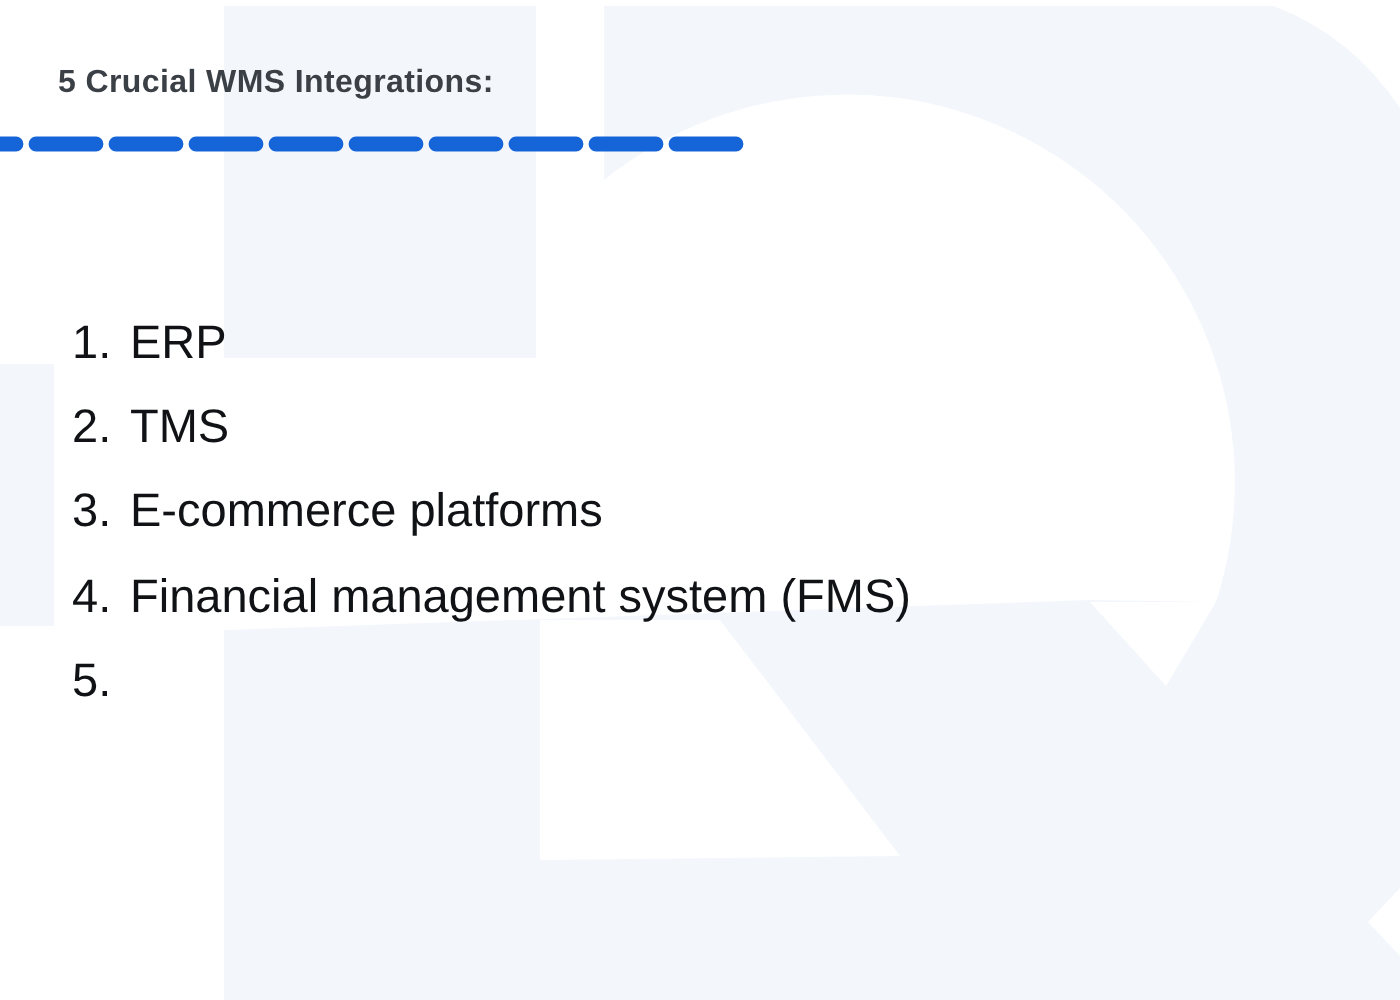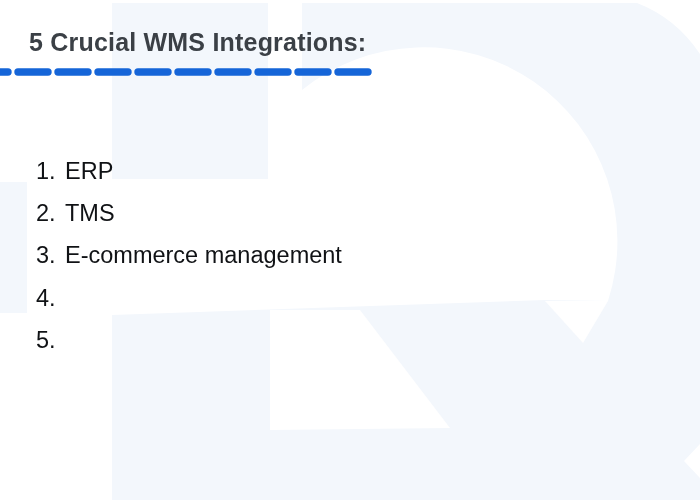--- a/index.html
+++ b/index.html
@@ -7,21 +7,21 @@
     width:700px;height:500px;position:relative;overflow:hidden;
     background:#ffffff;
     font-family:"Liberation Sans", sans-serif;
   }
   .canvas{position:absolute;inset:0;width:700px;height:500px;}
   svg.watermark{position:absolute;left:0;top:0;z-index:0;}
   .wm-piece{fill:var(--watermark-color,#f3f7fc);}
   .wm-gap{fill:#ffffff;}
   .page-title{
     position:absolute;left:29px;top:27px;z-index:2;
-    font-size:25px;line-height:30px;font-weight:600;
+    font-size:16px;line-height:30px;font-weight:600;
     color:var(--title-color,#3b4046);
     letter-spacing:0.2px;white-space:nowrap;
   }
   svg.dashes{position:absolute;left:0;top:68px;z-index:2;overflow:visible;}
   .dash-line{
     stroke:var(--accent-color,#1565d8);
     stroke-width:7.4;stroke-linecap:round;
     stroke-dasharray:30 10;
     fill:none;
   }
@@ -65,23 +65,24 @@
       <li>
         <span class="num">1.</span>
         <span>ERP</span>
       </li>
       <li>
         <span class="num">2.</span>
         <span>TMS</span>
       </li>
       <li>
         <span class="num">3.</span>
-        <span>E-commerce management</span>
+        <span>E-commerce platforms</span>
       </li>
       <li>
         <span class="num">4.</span>
+        <span>Financial management system (FMS)</span>
       </li>
       <li>
         <span class="num">5.</span>
       </li>
     </ol>
 
 </div>
 
 </body></html>

